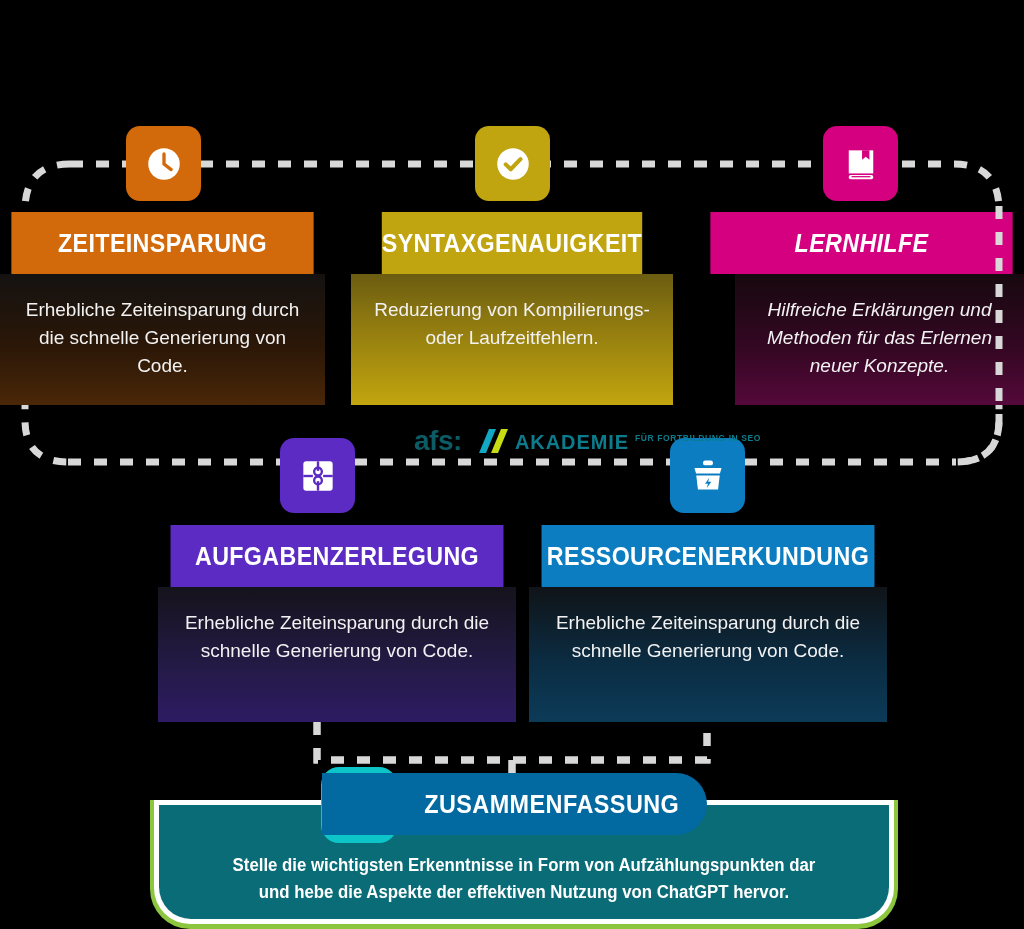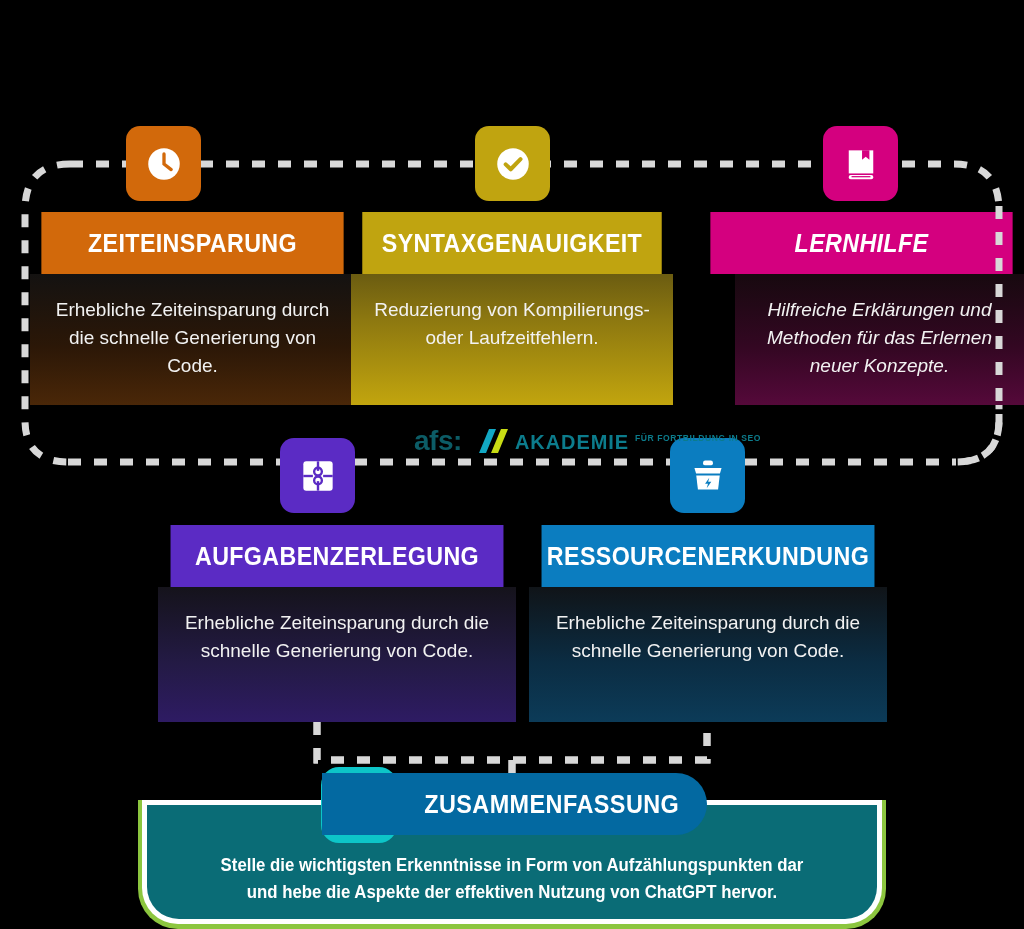--- a/index.html
+++ b/index.html
@@ -32,21 +32,21 @@
   .badge{
     position:absolute;z-index:4;border-radius:14px;
     display:flex;align-items:center;justify-content:center;
   }
   .badge svg{display:block;}
 
   
   .logo{position:absolute;z-index:5;display:flex;align-items:center;}
 
   
-  .summary{position:absolute;z-index:2;}
+  .summary{position:absolute;z-index:2;margin-left:12px;}
   .summary-text{
     position:absolute;left:0;right:0;text-align:center;color:#fff;
     font-weight:bold;font-size:17.5px;line-height:1.5;
     transform:scaleX(.96);
   }
   .summary-pill{
     position:absolute;z-index:6;display:flex;align-items:center;
     border-radius:0 36px 36px 0;
   }
   .pill-label{
@@ -68,36 +68,36 @@
 
       <path d="M 954 164 Q 999 164 999 210 L 999 420 Q 999 462 956 462"></path>
 
       <path d="M 68 462 L 956 462"></path>
 
       <path d="M 317 722 L 317 760 L 707 760 L 707 722"></path>
       <path d="M 512 760 L 512 800"></path>
     </g>
   </svg>
 
-  <div class="card" style="left:0px;top:212px;width:325px;height:193px;padding-left:30px;">
+  <div class="card" style="left:0px;top:212px;width:325px;height:193px;">
     <div class="card-head" style="height:62px;background:#D2690B;font-size:25px;">
       <span>ZEITEINSPARUNG</span>
     </div>
     <div class="card-body" style="background:linear-gradient(180deg,#141211 0%,#2B1707 55%,#4A2708 100%);">
       <span>Erhebliche Zeiteinsparung durch die schnelle Generierung von Code.</span>
     </div>
   </div>
   <div class="badge" style="left:126px;top:126px;width:75px;height:75px;background:#D2690B;">
     <svg width="42" height="42" viewBox="0 0 24 24">
       <circle cx="12" cy="12" r="9" fill="#fff"></circle>
       <path d="M12 6.3 L12 12 L16.1 15.2" stroke="#D2690B" stroke-width="1.9" fill="none" stroke-linecap="round"></path>
     </svg>
   </div>
 
-  <div class="card" style="left:351px;top:212px;width:322px;height:193px;">
+  <div class="card" style="left:351px;top:212px;width:322px;height:193px;align-items:center;">
     <div class="card-head" style="height:62px;background:#C0A410;font-size:25px;">
       <span>SYNTAXGENAUIGKEIT</span>
     </div>
     <div class="card-body" style="background:linear-gradient(180deg,#6B5C11 0%,#8D7810 35%,#C2A50E 100%);">
       <span>Reduzierung von Kompilierungs- oder Laufzeitfehlern.</span>
     </div>
   </div>
   <div class="badge" style="left:475px;top:126px;width:75px;height:75px;background:#C0A410;">
     <svg width="42" height="42" viewBox="0 0 24 24">
       <circle cx="12" cy="12" r="9" fill="#fff"></circle>

